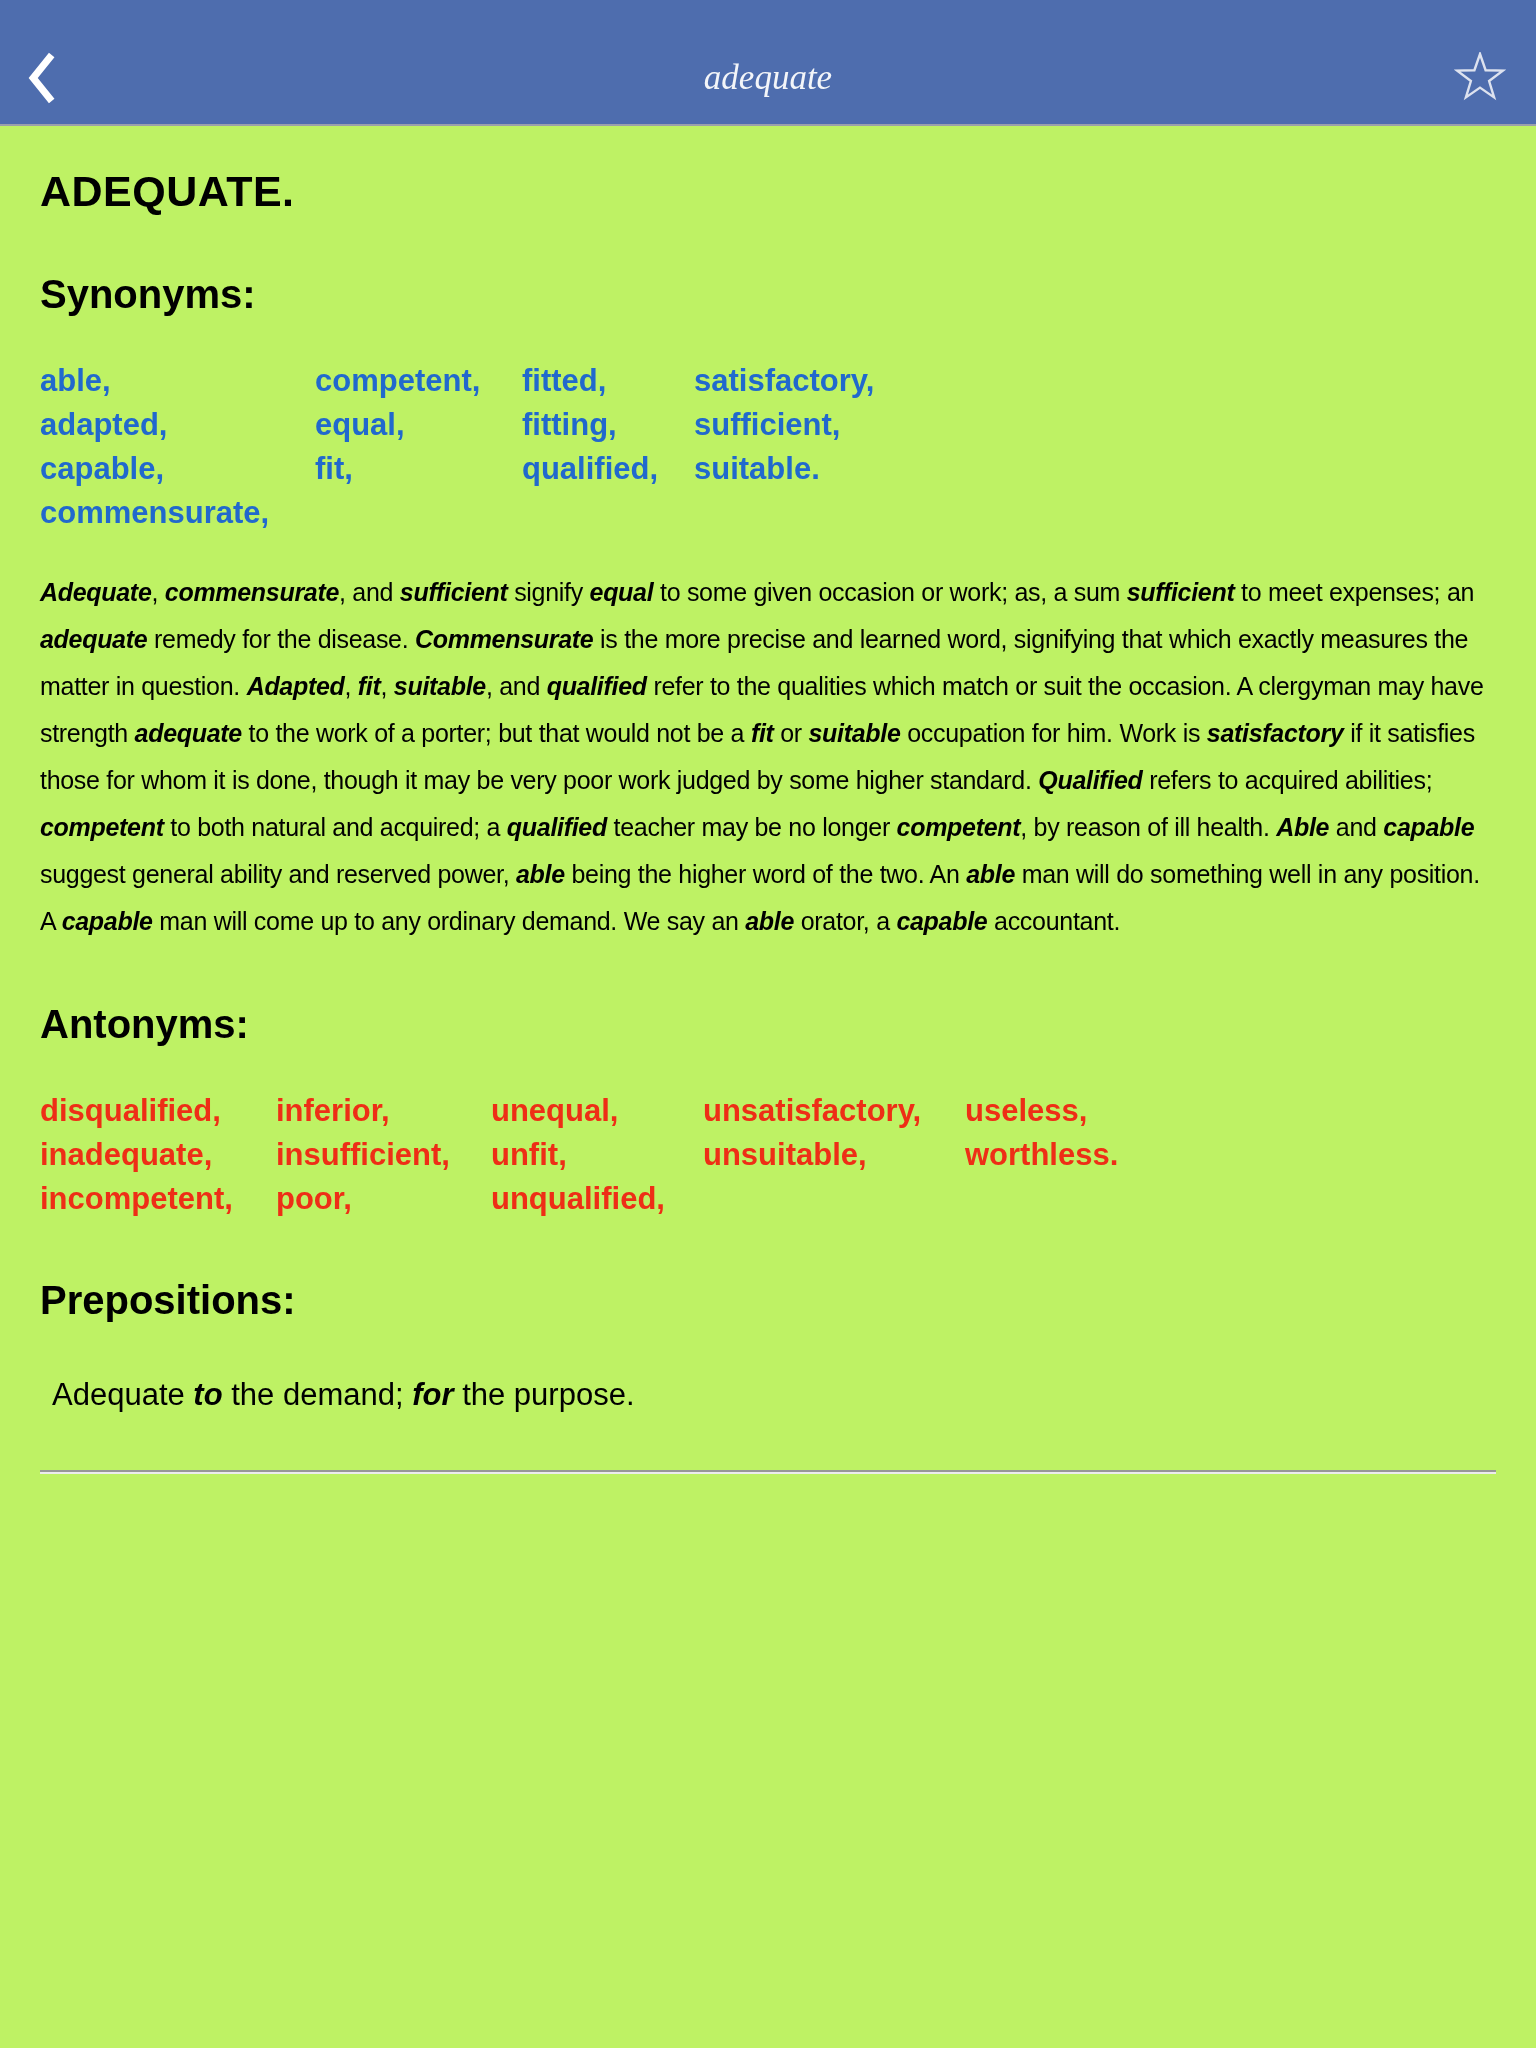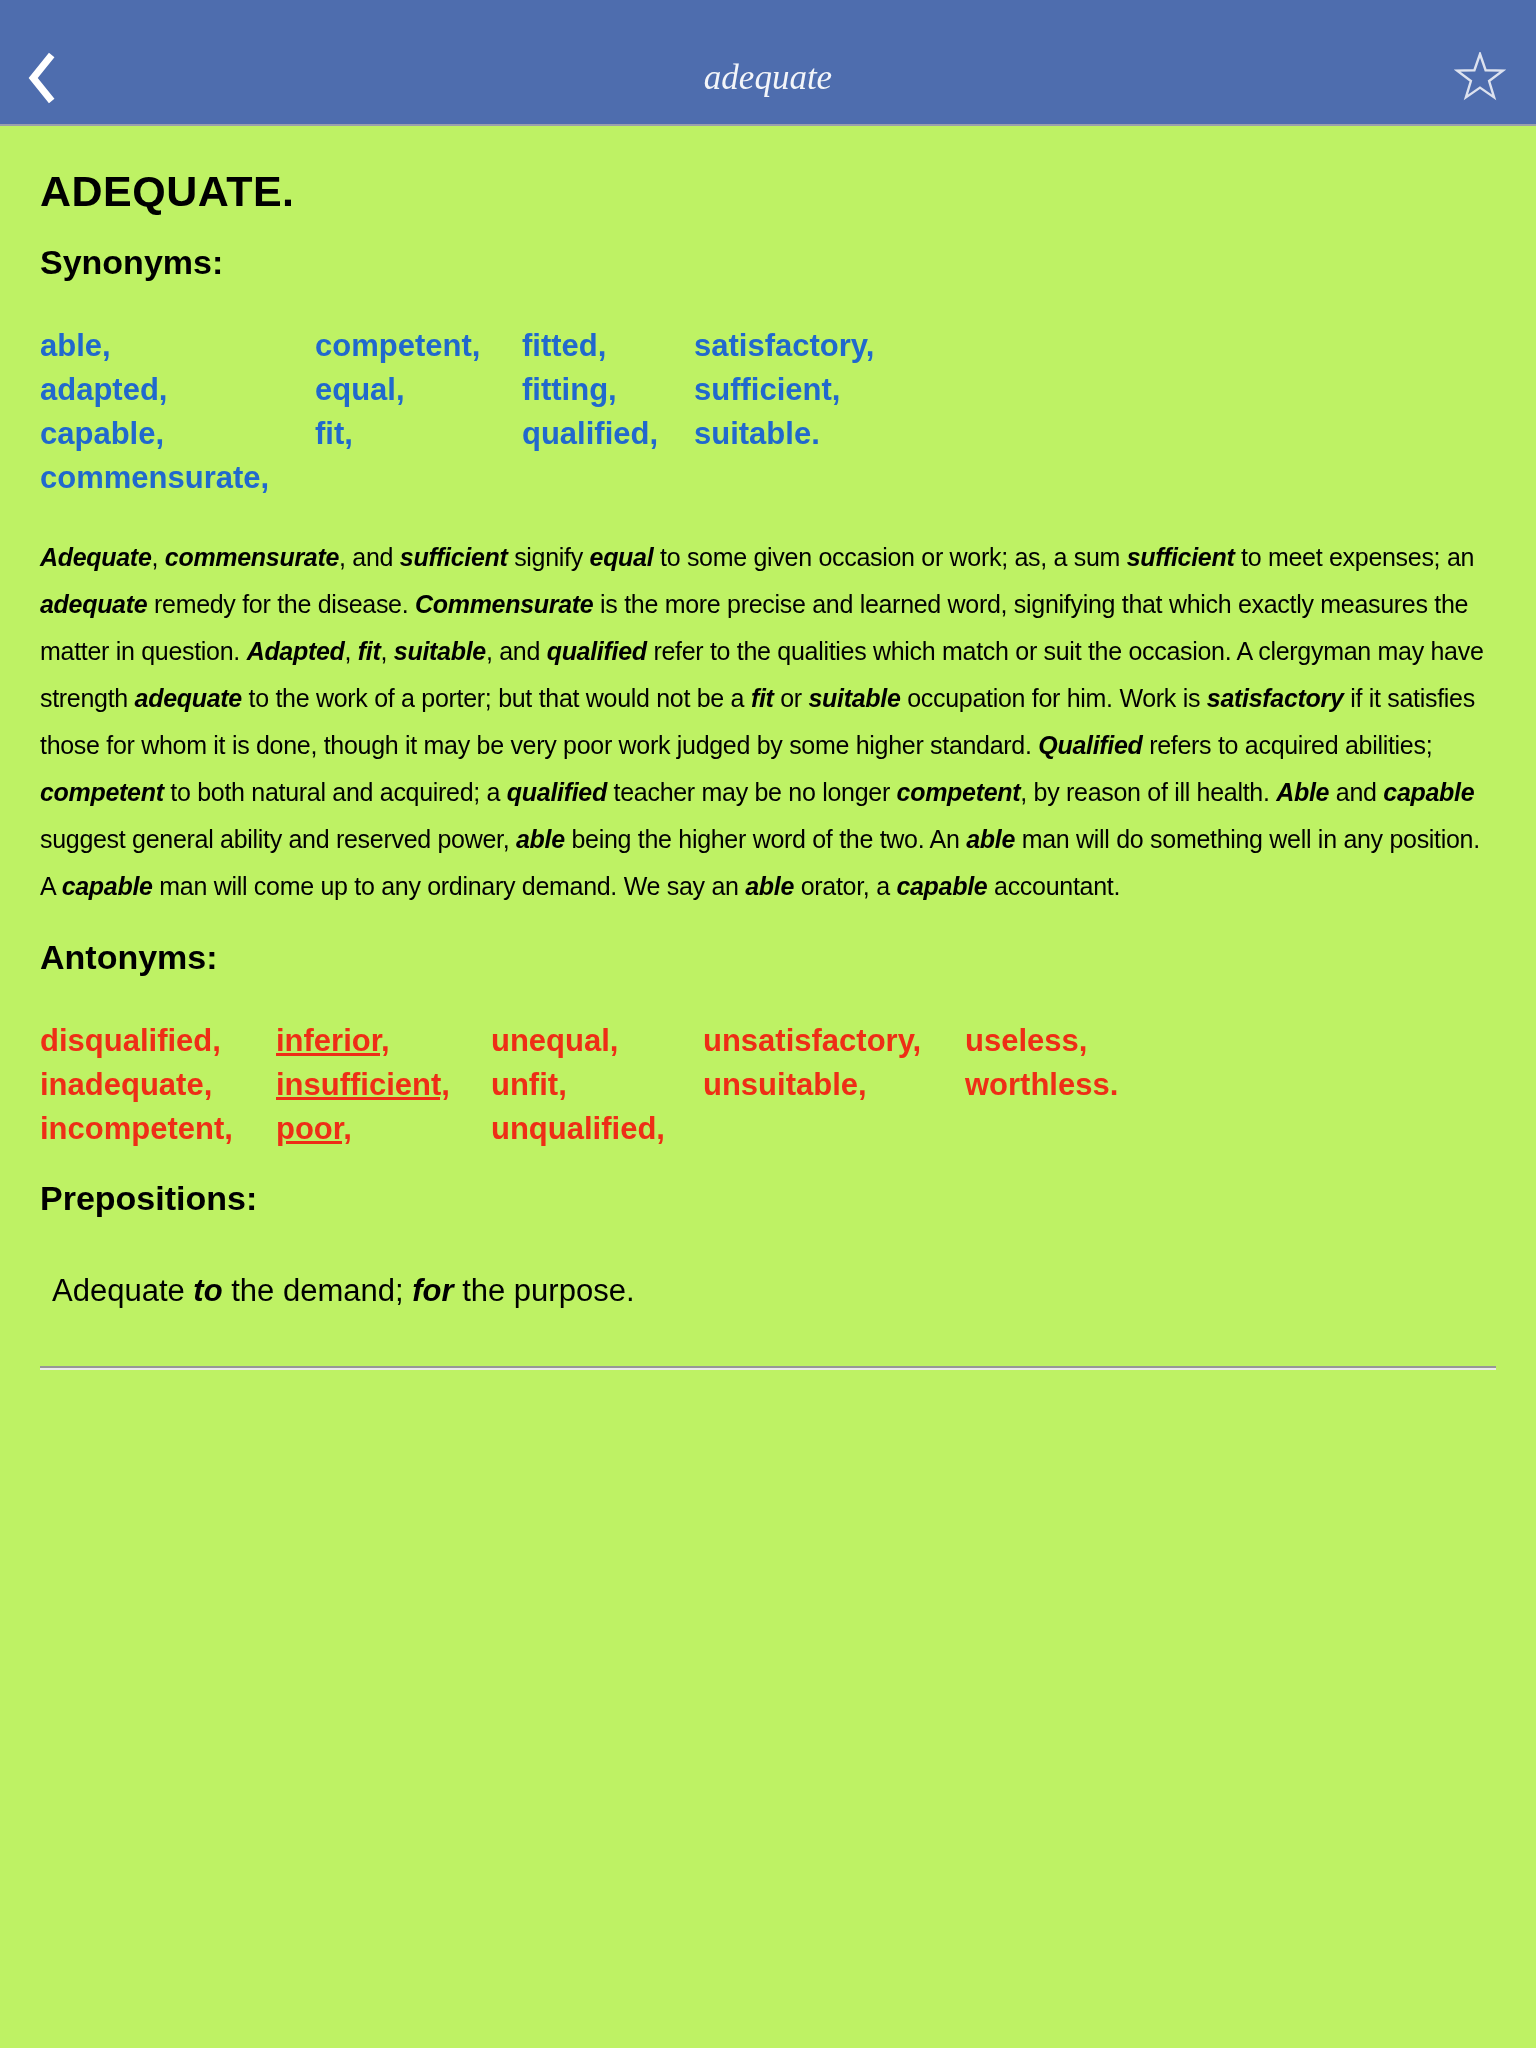--- a/index.html
+++ b/index.html
@@ -36,36 +36,36 @@
     cursor:pointer;z-index:2;
   }
 
   
   .content{padding:0 40px;}
   .headword{
     font-size:43px;font-weight:bold;line-height:1.1;
     margin:42px 0 0 0;letter-spacing:0.5px;
   }
   .section-heading{
-    font-size:34px;font-weight:bold;line-height:1.15;
-    margin:28px 0 0 0;
+    font-size:40px;font-weight:bold;line-height:1.15;
+    margin:56px 0 0 0;
   }
   .word-grid{
     display:flex;margin-top:42px;
     font-size:31px;font-weight:bold;line-height:44px;
   }
   .word-grid .col{display:flex;flex-direction:column;}
   .word-grid .word{display:block;cursor:pointer;}
   .synonyms{color:var(--synonym-blue,#2169cd);}
   .synonyms .col:nth-child(1){width:275px;}
   .synonyms .col:nth-child(2){width:207px;}
   .synonyms .col:nth-child(3){width:172px;}
   .antonyms{color:var(--antonym-red,#ee2e16);}
   .antonyms .col:nth-child(1){width:236px;}
-  .antonyms .col:nth-child(2){width:215px;text-decoration:underline;}
+  .antonyms .col:nth-child(2){width:215px;}
   .antonyms .col:nth-child(3){width:212px;}
   .antonyms .col:nth-child(4){width:262px;}
 
   .discussion{
     font-size:25px;line-height:47px;letter-spacing:-0.3px;
     margin:34px 0 0 0;max-width:1476px;
   }
   .prepositions{
     font-size:31px;line-height:47px;
     margin:48px 0 0 12px;

